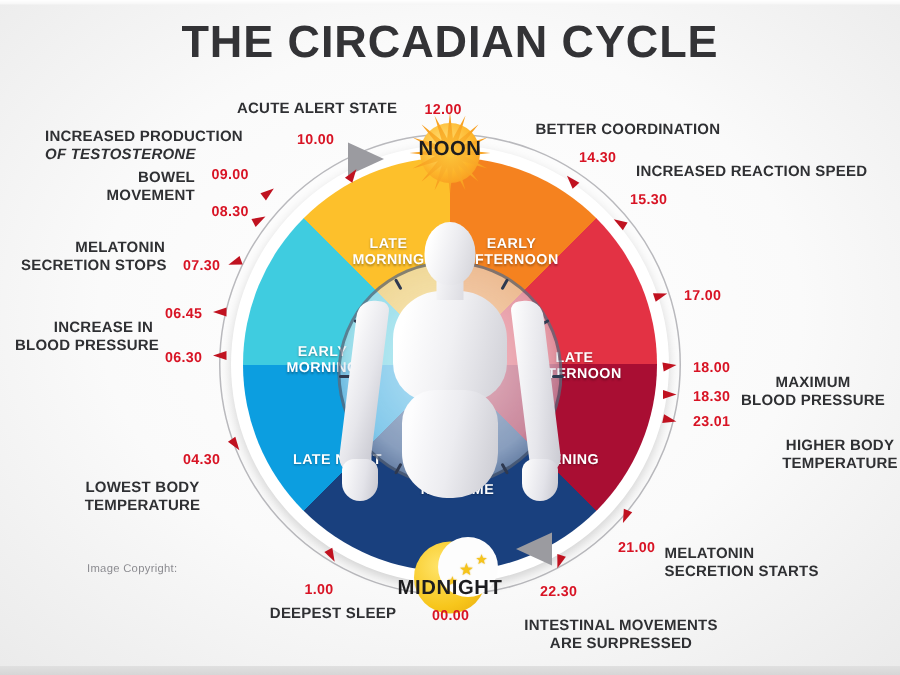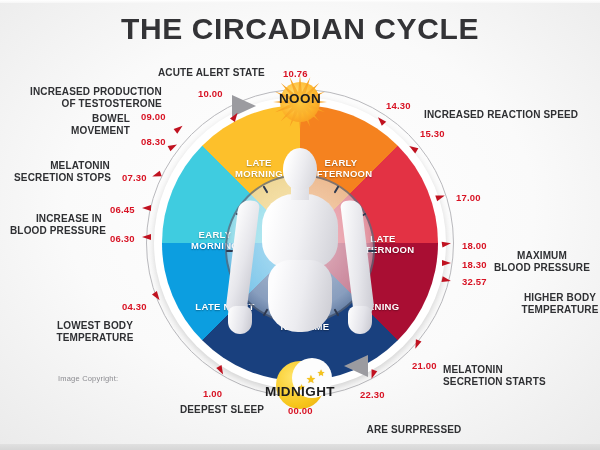--- a/index.html
+++ b/index.html
@@ -254,31 +254,31 @@
       <span class="star" style="left:30px;top:12px;">★</span>
       <span class="star" style="left:41px;top:7px;font-size:9px;">★</span>
       <span class="star" style="left:22px;top:22px;font-size:8px;">★</span>
     </div>
     <div class="midnight-word">MIDNIGHT</div>
   </div>
 
   <div class="bigarrow top"></div>
   <div class="bigarrow bottom"></div>
 
-  <div class="tm" style="left:283px;top:68px;">10.76</div>
+  <div class="tm" style="left:283px;top:68px;">12.00</div>
 
   <div class="tm" style="left:198px;top:88px;">10.00</div>
   <div class="pin up" style="left:232px;top:112px;transform:rotate(35deg);"></div>
   <div class="lbl c" style="left:158px;top:67px;">ACUTE ALERT STATE</div>
 
   <div class="tm" style="left:141px;top:111px;">09.00</div>
   <div class="pin up" style="left:176px;top:124px;transform:rotate(52deg);"></div>
   <div class="lbl r" style="left:30px;top:86px;text-align:left;">
     <span>INCREASED PRODUCTION</span><br>
-    <span style="display:inline-block;width:100%;text-align:right;">OF TESTOSTERONE</span>
+    <span style="display:inline-block;width:100%;text-align:left;font-style:italic;">OF TESTOSTERONE</span>
   </div>
 
   <div class="tm" style="left:141px;top:136px;">08.30</div>
   <div class="pin up" style="left:170px;top:142px;transform:rotate(62deg);"></div>
   <div class="lbl r" style="left:56px;top:113px;width:74px;">
     <span>BOWEL</span><br>
     <span>MOVEMENT</span>
   </div>
 
   <div class="tm" style="left:122px;top:172px;">07.30</div>
@@ -307,32 +307,32 @@
 
   <div class="tm" style="left:203px;top:388px;">1.00</div>
   <div class="pin down" style="left:218px;top:366px;transform:rotate(-28deg);"></div>
   <div class="lbl c" style="left:170px;top:404px;width:104px;">DEEPEST SLEEP</div>
 
   <div class="tm" style="left:288px;top:405px;">00.00</div>
 
   <div class="tm" style="left:360px;top:389px;">22.30</div>
   <div class="pin down" style="left:370px;top:370px;transform:rotate(18deg);"></div>
   <div class="lbl c" style="left:328px;top:412px;width:172px;">
-    <br>
+    <span>INTESTINAL MOVEMENTS</span><br>
     <span>ARE SURPRESSED</span>
   </div>
 
   <div class="tm" style="left:412px;top:360px;">21.00</div>
   <div class="pin down" style="left:414px;top:340px;transform:rotate(22deg);"></div>
   <div class="lbl" style="left:443px;top:364px;">
     <span>MELATONIN</span><br>
     <span>SECRETION STARTS</span>
   </div>
 
-  <div class="tm" style="left:462px;top:276px;">32.57</div>
+  <div class="tm" style="left:462px;top:276px;">23.01</div>
   <div class="pin right" style="left:442px;top:277px;transform:rotate(12deg);"></div>
   <div class="lbl c" style="left:504px;top:292px;width:112px;">
     <span>HIGHER BODY</span><br>
     <span>TEMPERATURE</span>
   </div>
 
   <div class="tm" style="left:462px;top:259px;">18.30</div>
   <div class="pin right" style="left:442px;top:260px;"></div>
 
   <div class="tm" style="left:462px;top:240px;">18.00</div>
@@ -344,16 +344,17 @@
 
   <div class="tm" style="left:456px;top:192px;">17.00</div>
   <div class="pin right" style="left:436px;top:194px;transform:rotate(-18deg);"></div>
 
   <div class="tm" style="left:420px;top:128px;">15.30</div>
   <div class="pin up" style="left:410px;top:144px;transform:rotate(-58deg);"></div>
   <div class="lbl" style="left:424px;top:109px;">INCREASED REACTION SPEED</div>
 
   <div class="tm" style="left:386px;top:100px;">14.30</div>
   <div class="pin up" style="left:378px;top:116px;transform:rotate(-42deg);"></div>
+  <div class="lbl" style="left:357px;top:81px;">BETTER COORDINATION</div>
 
   <div class="copyright">Image Copyright:</div>
 
 </div>
 
 </body></html>

